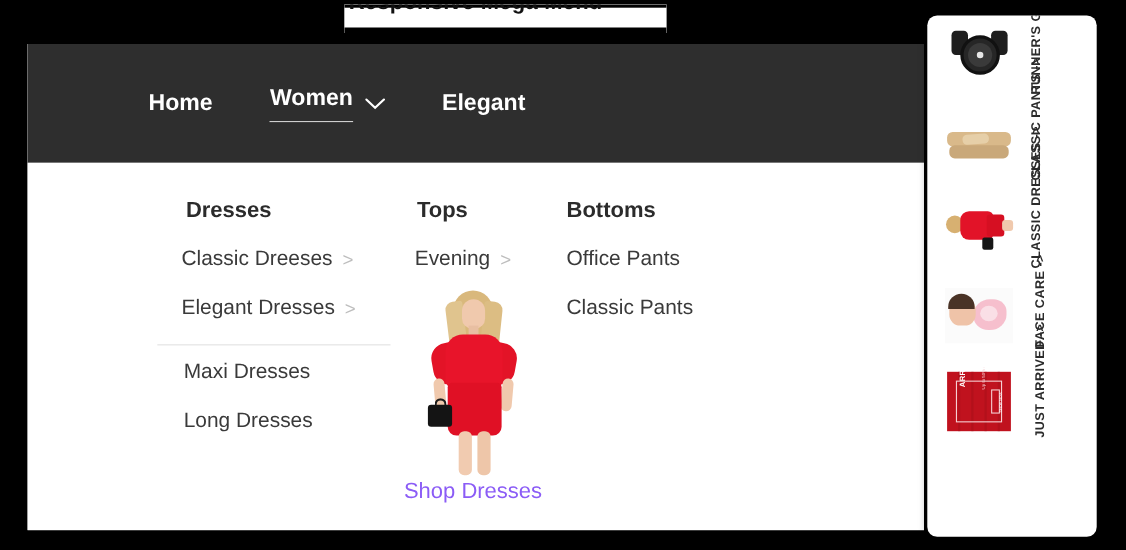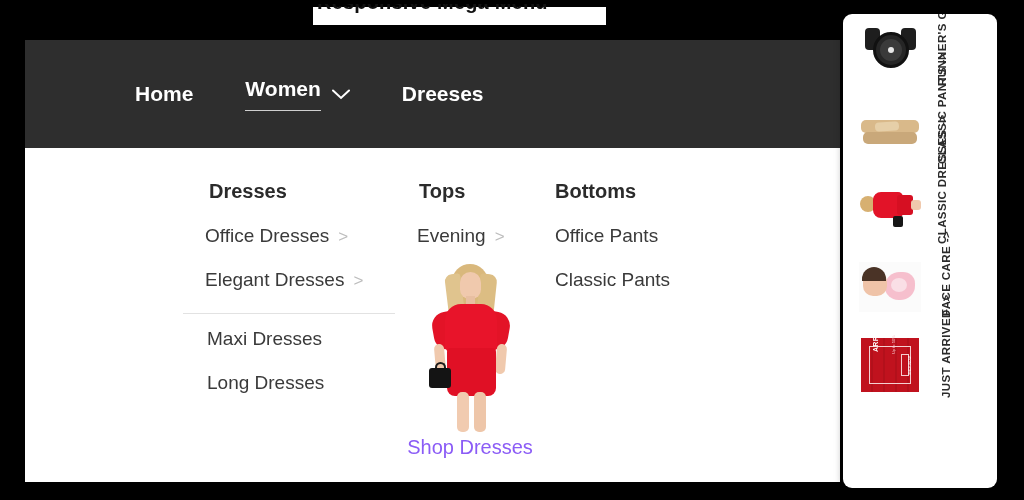--- a/index.html
+++ b/index.html
@@ -45,21 +45,21 @@
   .nav-item {
     color: #ffffff; font-size: 21px; font-weight: 700;
     margin-right: 52px; position: relative;
     display: flex; align-items: center; cursor: pointer;
     white-space: nowrap;
   }
   .nav-item.active .nav-label { border-bottom: 1.5px solid #cfcfcf; padding-bottom: 9px; }
   .chev { display: inline-block; margin-left: 11px; }
   .chev svg { display: block; }
 
-  .mega { position: relative; height: 334px; padding: 30px 0 0 0; background: #fff; margin-left: 40px; }
+  .mega { position: relative; height: 334px; padding: 30px 0 0 0; background: #fff; }
   .col { position: absolute; top: 32px; }
   .col-dresses { left: 116px; width: 230px; }
   .col-tops    { left: 336px; width: 160px; }
   .col-bottoms { left: 490px; width: 220px; }
 
   .col-title {
     font-size: 20px; font-weight: 700; color: #2b2b2b;
     margin-bottom: 22px; white-space: nowrap;
   }
   .col-dresses .col-title { padding-left: 28px; }
@@ -227,30 +227,30 @@
       </div>
       <div class="nav-item active">
         <span class="nav-label">Women</span>
         <span class="chev">
           <svg width="18" height="11" viewBox="0 0 18 11">
             <path d="M1 1.5 L9 9 L17 1.5" fill="none" stroke="#ffffff" stroke-width="2" stroke-linecap="round"></path>
           </svg>
         </span>
       </div>
       <div class="nav-item">
-        <span class="nav-label">Dreeses</span>
+        <span class="nav-label">Elegant</span>
       </div>
     </div>
 
     <div class="mega">
 
       <div class="col col-dresses">
         <div class="col-title">Dresses</div>
         <div class="menu-link">
-          <span>Office Dresses</span>
+          <span>Classic Dreeses</span>
           <span class="arrow-r">&gt;</span>
         </div>
         <div class="menu-link">
           <span>Elegant Dresses</span>
           <span class="arrow-r">&gt;</span>
         </div>
         <hr class="col-divider">
         <div class="sub-link">Maxi Dresses</div>
         <div class="sub-link">Long Dresses</div>
       </div>

